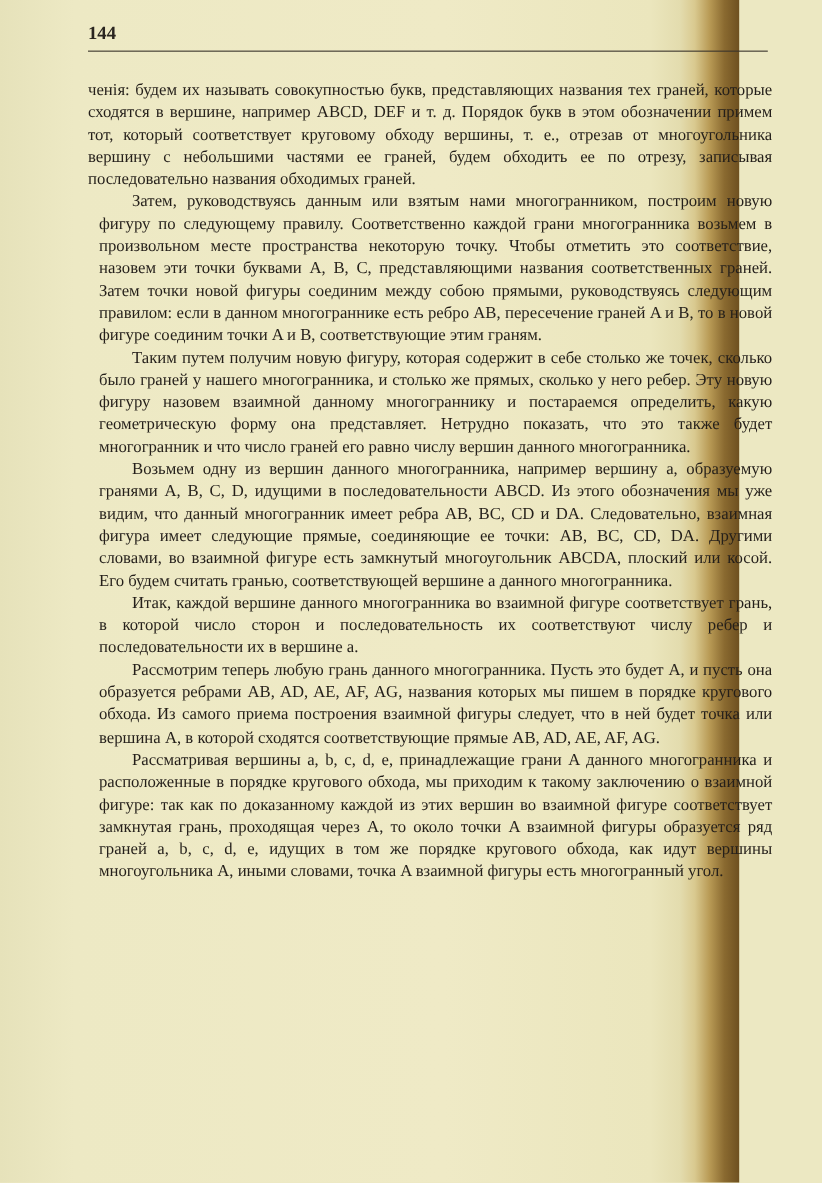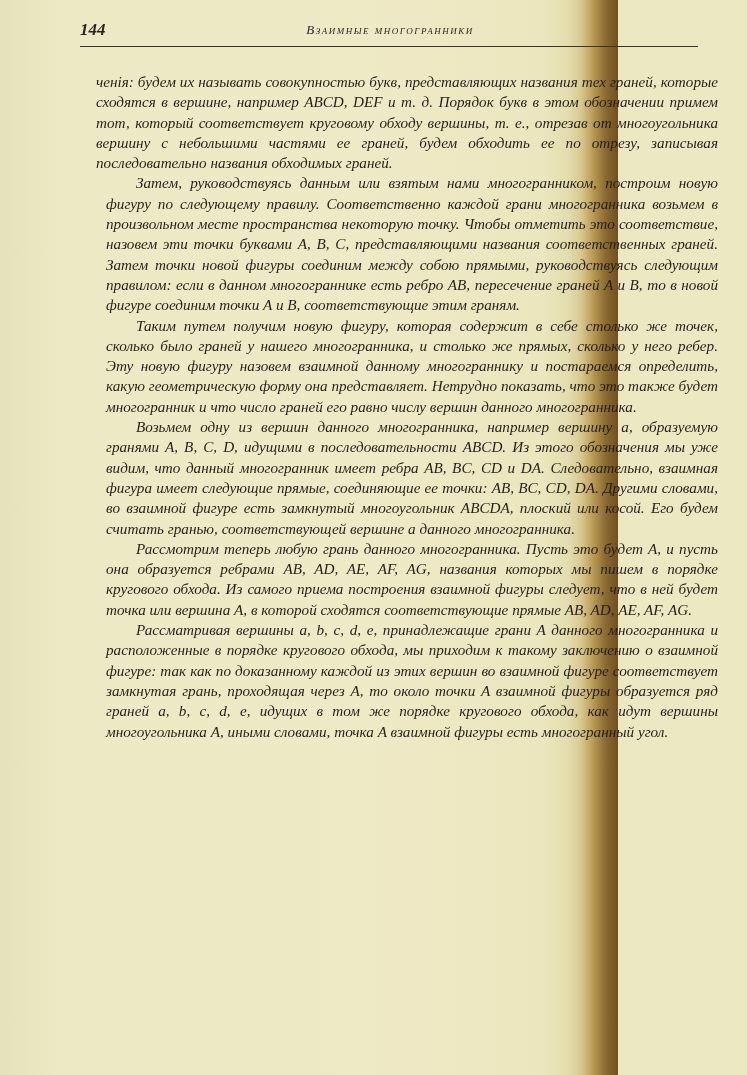--- a/index.html
+++ b/index.html
@@ -4,57 +4,56 @@
 <style>
   html, body { margin:0; padding:0; }
   body {
     width:747px; height:1075px; overflow:hidden;
     background:#ece8c2;
     position:relative;
     font-family:"Liberation Serif", "DejaVu Serif", serif;
     color:#2a2520;
   }
   .page {
-    position:absolute; left:0; top:0; width:618px; height:1075px;
+    position:absolute; left:0; top:0; width:672px; height:1075px;
     background: linear-gradient(90deg, #e6e2ba 0%, #ede9c4 10%, #efeac6 60%, #ebe6bd 88%, #e3dcae 92%, #d9c98f 94%, #b89a55 96%, #8a6a30 98%, #6e5020 100%);
-    font-style: italic;
   }
   .header {
     position:absolute; left:80px; top:18px; width:620px; height:28px;
   }
   .page-num {
     position:absolute; left:0; top:2px; font-size:17px; font-weight:bold; color:#2a2520;
   }
   .running-title {
     position:absolute; left:180px; top:4px; width:260px; text-align:center;
     font-size:13px; letter-spacing:1.5px; color:#2a2520; font-variant:small-caps;
   }
   .rule {
     position:absolute; left:80px; top:46px; width:618px; height:1px; background:#3a342c;
   }
   .body-text {
-    position:absolute; left:96px; top:72px; width:622px;
+    position:absolute; left:80px; top:72px; width:622px;
     font-size:15.2px; line-height:20.3px; text-align:justify;
     font-family:"Liberation Serif", "DejaVu Serif", serif;
     color:#241f1a;
   }
   .body-text p { margin:0; text-indent:0; }
   .body-text p.indent { text-indent:30px;margin-left:10px; }
 </style>
 </head>
 <body>
 
 <div class="page">
   <div class="header">
     <span class="page-num">144</span>
-    <span class="running-title">Взаимные многогранники</span>
   </div>
   <div class="rule"></div>
 
   <div class="body-text">
     <p>ченія: будем их называть совокупностью букв, представляющих названия тех граней, которые сходятся в вершине, например ABCD, DEF и т. д. Порядок букв в этом обозначении примем тот, который соответствует круговому обходу вершины, т. е., отрезав от многоугольника вершину с небольшими частями ее граней, будем обходить ее по отрезу, записывая последовательно названия обходимых граней.</p>
     <p class="indent">Затем, руководствуясь данным или взятым нами многогранником, построим новую фигуру по следующему правилу. Соответственно каждой грани многогранника возьмем в произвольном месте пространства некоторую точку. Чтобы отметить это соответствие, назовем эти точки буквами A, B, C, представляющими названия соответственных граней. Затем точки новой фигуры соединим между собою прямыми, руководствуясь следующим правилом: если в данном многограннике есть ребро AB, пересечение граней A и B, то в новой фигуре соединим точки A и B, соответствующие этим граням.</p>
     <p class="indent">Таким путем получим новую фигуру, которая содержит в себе столько же точек, сколько было граней у нашего многогранника, и столько же прямых, сколько у него ребер. Эту новую фигуру назовем взаимной данному многограннику и постараемся определить, какую геометрическую форму она представляет. Нетрудно показать, что это также будет многогранник и что число граней его равно числу вершин данного многогранника.</p>
     <p class="indent">Возьмем одну из вершин данного многогранника, например вершину a, образуемую гранями A, B, C, D, идущими в последовательности ABCD. Из этого обозначения мы уже видим, что данный многогранник имеет ребра AB, BC, CD и DA. Следовательно, взаимная фигура имеет следующие прямые, соединяющие ее точки: AB, BC, CD, DA. Другими словами, во взаимной фигуре есть замкнутый многоугольник ABCDA, плоский или косой. Его будем считать гранью, соответствующей вершине a данного многогранника.</p>
+    <p class="indent">Итак, каждой вершине данного многогранника во взаимной фигуре соответствует грань, в которой число сторон и последовательность их соответствуют числу ребер и последовательности их в вершине a.</p>
     <p class="indent">Рассмотрим теперь любую грань данного многогранника. Пусть это будет A, и пусть она образуется ребрами AB, AD, AE, AF, AG, названия которых мы пишем в порядке кругового обхода. Из самого приема построения взаимной фигуры следует, что в ней будет точка или вершина A, в которой сходятся соответствующие прямые AB, AD, AE, AF, AG.</p>
     <p class="indent">Рассматривая вершины a, b, c, d, e, принадлежащие грани A данного многогранника и расположенные в порядке кругового обхода, мы приходим к такому заключению о взаимной фигуре: так как по доказанному каждой из этих вершин во взаимной фигуре соответствует замкнутая грань, проходящая через A, то около точки A взаимной фигуры образуется ряд граней a, b, c, d, e, идущих в том же порядке кругового обхода, как идут вершины многоугольника A, иными словами, точка A взаимной фигуры есть многогранный угол.</p>
   </div>
 </div>
 
 </body></html>

